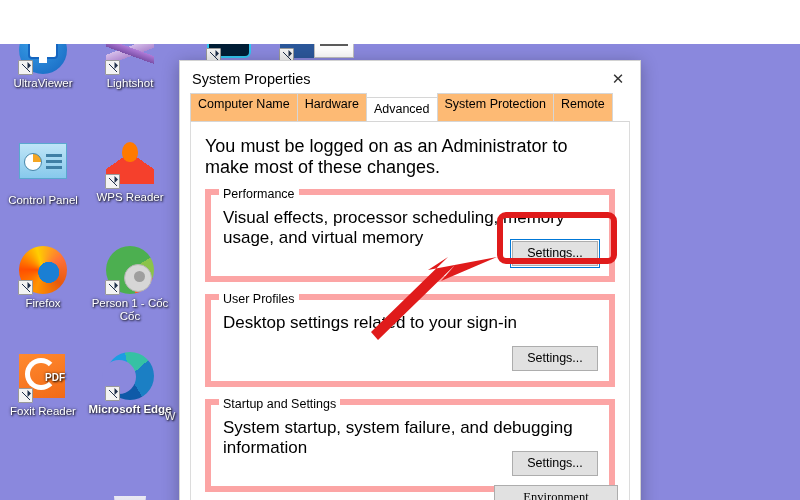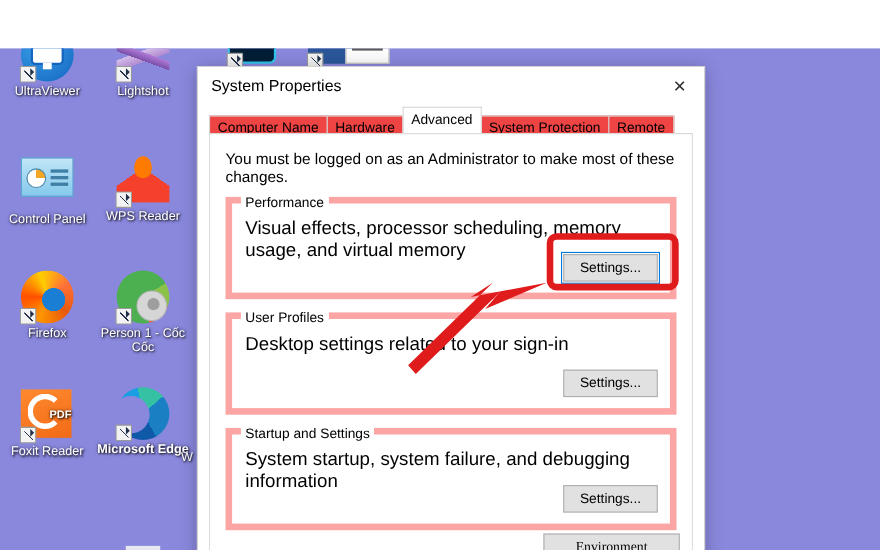--- a/index.html
+++ b/index.html
@@ -218,47 +218,47 @@
     display: flex;
     padding: 0 10px;
     background: #ffffff;
     align-items: flex-end;
     height: 24px;
     flex: 0 0 auto;
   }
   .tab {
     font-size: 12.5px; color: #000;
     padding: 3px 7px 4px 7px;
-    background: #ef4444;
+    background: #fdba74;
     border: 1px solid #d6d6d6;
     border-bottom: none;
     margin-right: -1px;
     line-height: 15px;
-    height: 16px;
+    height: 28px;
   }
   .tab.selected {
     background: #ffffff;
     height: 24px;
     padding-top: 4px;
     font-weight: normal;
     border-color: #d6d6d6;
     position: relative; z-index: 3; text-align: right;
   }
 
   #tabpage {
     margin: 0 10px 10px 10px;
     border: 1px solid #dcdcdc;
     border-top: 1px solid #d6d6d6;
     background: #ffffff;
     flex: 1 1 auto;
     padding: 14px 14px 0 14px;
     position: relative;
   }
   #admin-note {
-    font-size: 14px; color: #000;
+    font-size: 18px; color: #000;
     margin-bottom: 11px;
   }
 
   .groupbox {
     position: relative;
     border: 6px solid #fca5a5;
     margin-bottom: 12px;
     padding: 12px 12px 10px 12px;
     height: 93px;
   }

